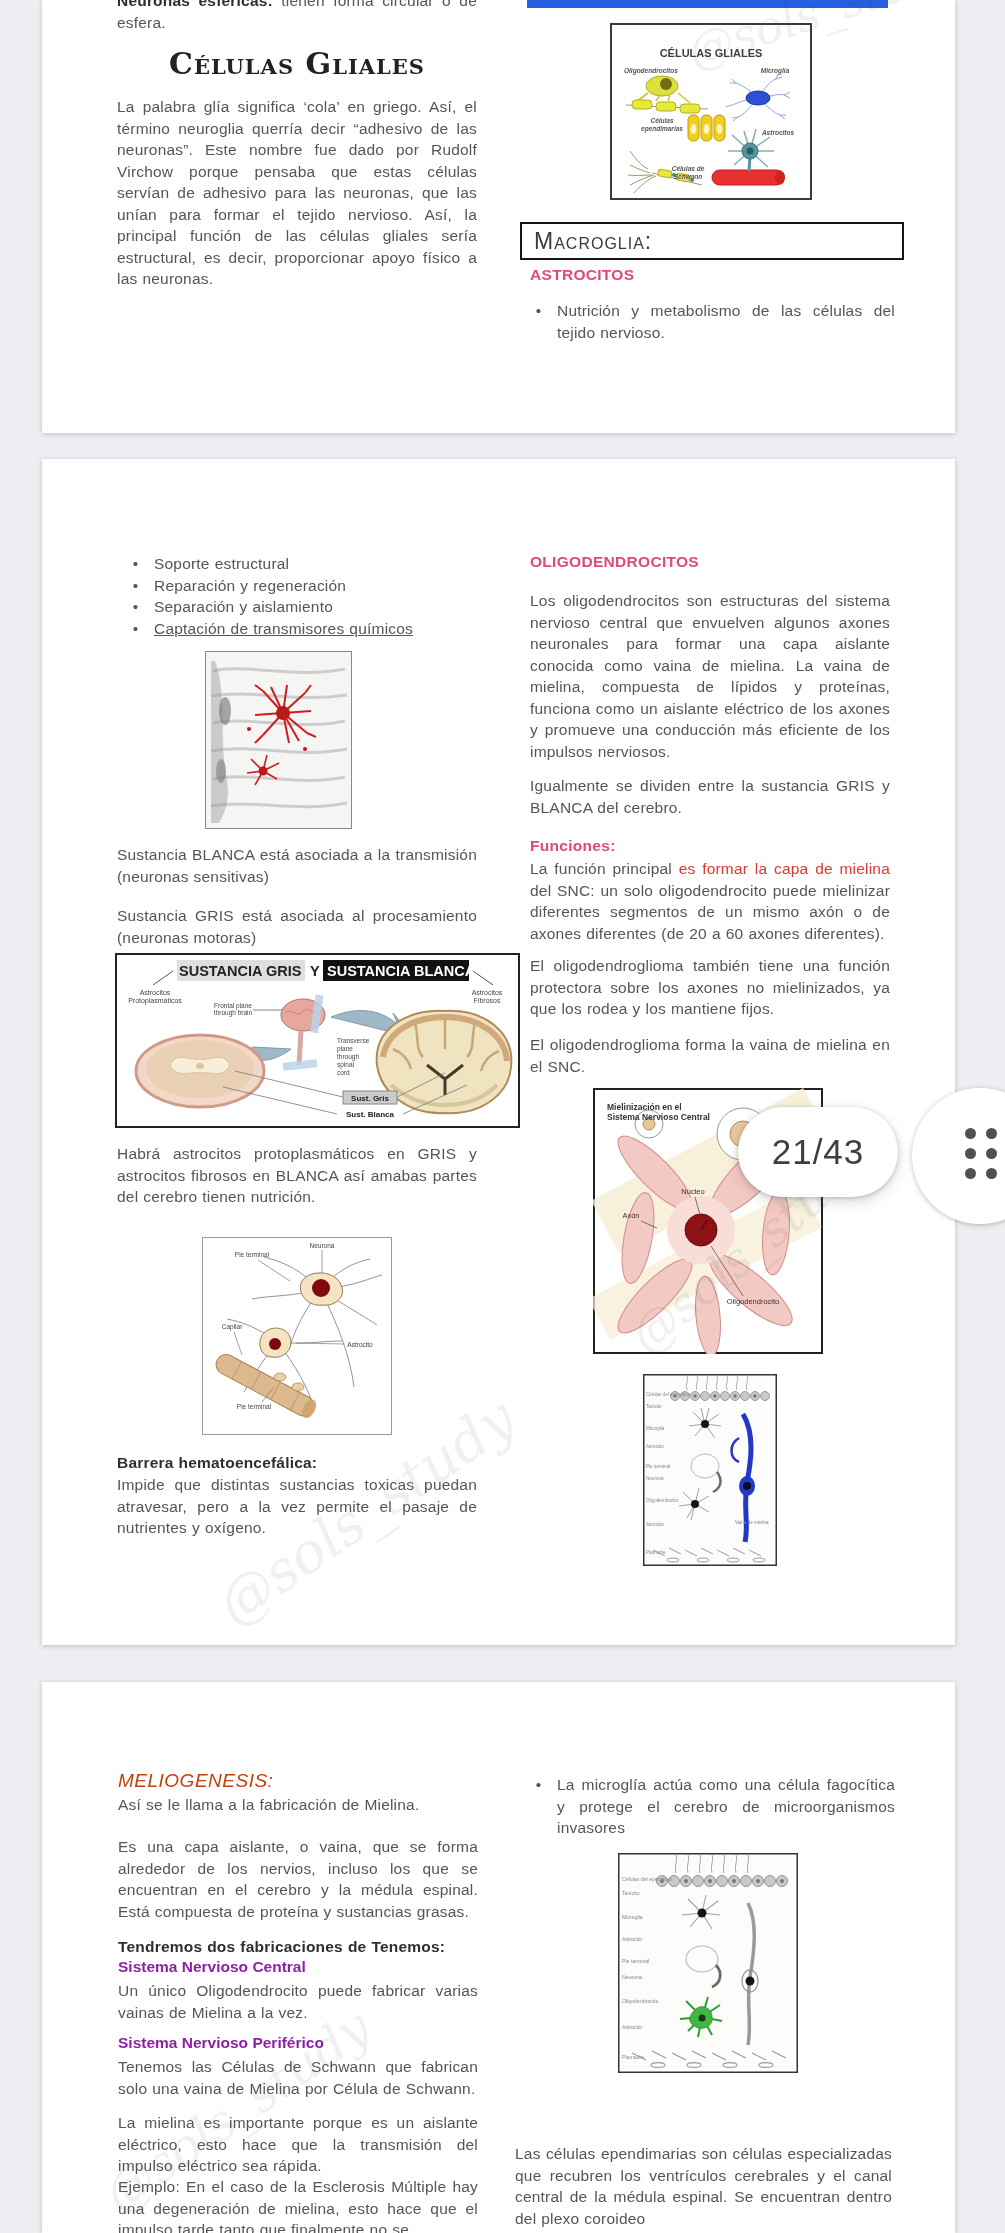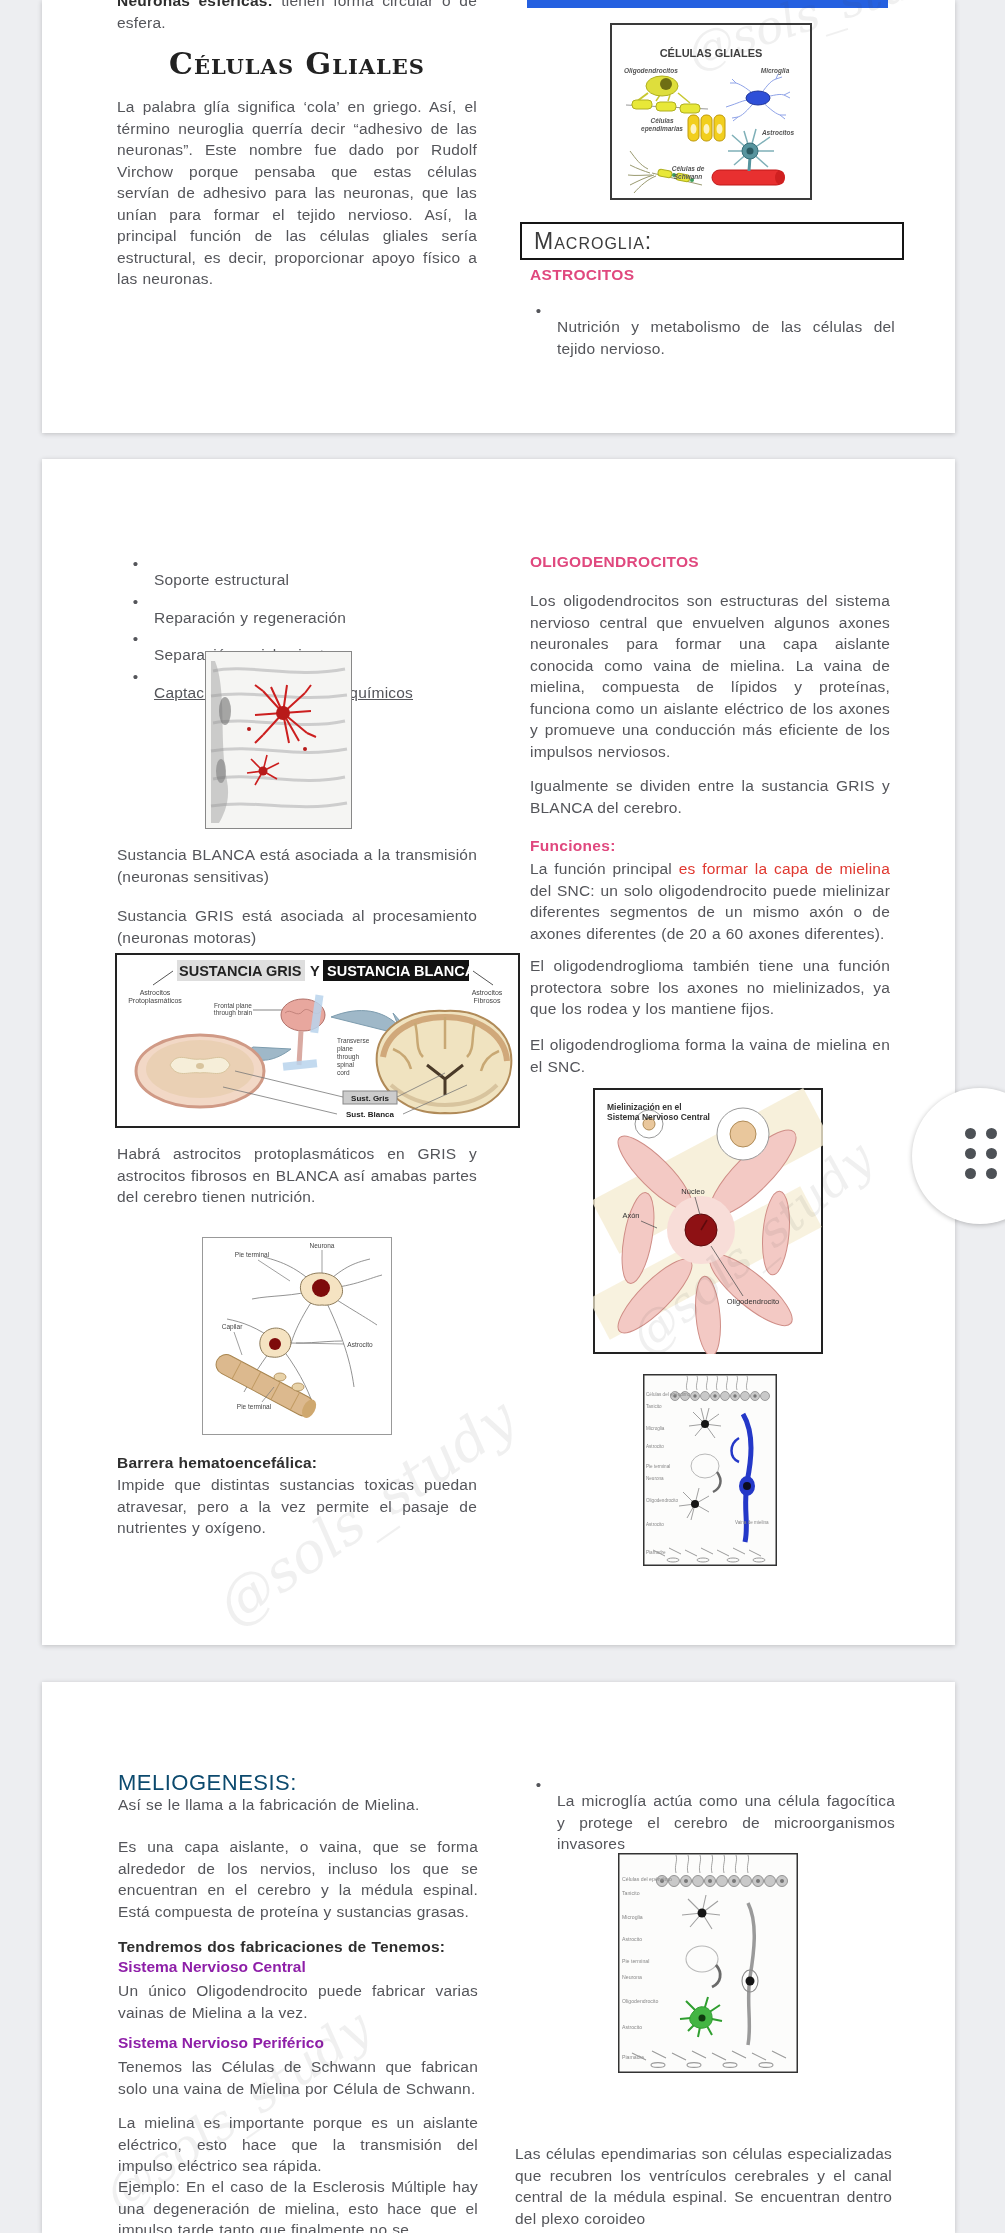--- a/index.html
+++ b/index.html
@@ -13,22 +13,22 @@
   .bold-dark{font-weight:bold;color:#2e2e2e;}
   .pink-h{font-weight:bold;color:#e0487e;font-size:15.5px;letter-spacing:.3px;}
   .purple-h{font-weight:bold;color:#8e1fa8;font-size:15.5px;}
   .red-inline{color:#e03830;}
   .doc-title{font-family:"DejaVu Serif",serif;font-variant:small-caps;font-weight:bold;
              font-size:30px;color:#222;text-align:center;letter-spacing:1px;}
   .box-header{border:2.5px solid #151515;font-variant:small-caps;font-size:23px;
               color:#3b3b3b;letter-spacing:1px;background:#fff;display:flex;align-items:center;}
   .bullet-row{display:flex;}
   .bullet-dot{width:37px;text-align:center;flex:0 0 37px;}
-  .bullet-text{flex:1;text-align:justify;margin-top:16px;}
-  .melio{color:#0c4a6e;font-size:22px;letter-spacing:.5px;}
+  .bullet-text{flex:1;text-align:justify;}
+  .melio{font-style:italic;color:#c2410c;font-size:19px;letter-spacing:.5px;}
   .figure{background:#fff;}
   svg text{font-family:"Liberation Sans",sans-serif;}
   .watermark{position:absolute;font-family:"DejaVu Serif",serif;font-style:italic;
              color:rgba(60,60,70,.08);pointer-events:none;white-space:nowrap;}
   #page-pill{position:absolute;left:738px;top:1107px;width:160px;height:90px;background:#fff;
              border-radius:45px;box-shadow:0 1px 4px rgba(60,64,67,.28),0 5px 14px rgba(60,64,67,.18);
              display:flex;align-items:center;justify-content:center;
              font-size:35px;color:#3c4043;letter-spacing:1px;}
   #grid-fab{position:absolute;left:912px;top:1088px;width:136px;height:136px;background:#fff;
             border-radius:50%;box-shadow:0 1px 5px rgba(0,0,0,.25);}
@@ -455,20 +455,21 @@
             <ellipse cx="148" cy="212" rx="7" ry="2.4"></ellipse>
         </g>
       </svg>
     </div>
 
     <div class="abs body-text" style="left:473px;top:461px;width:377px;">Las células ependimarias son células especializadas que recubren los ventrículos cerebrales y el canal central de la médula espinal. Se encuentran dentro del plexo coroideo</div>
 
     <div class="watermark" style="left:40px;top:400px;font-size:50px;transform:rotate(-35deg);">@sols_study</div>
   </div>
 
+  <div id="page-pill">21/43</div>
 
   <div id="grid-fab">
     <div>
       <span class="fab-dot" style="left:52.5px;top:39.5px;"></span>
       <span class="fab-dot" style="left:73.5px;top:39.5px;"></span>
       <span class="fab-dot" style="left:52.5px;top:59.5px;"></span>
       <span class="fab-dot" style="left:73.5px;top:59.5px;"></span>
       <span class="fab-dot" style="left:52.5px;top:79.5px;"></span>
       <span class="fab-dot" style="left:73.5px;top:79.5px;"></span>
     </div>

